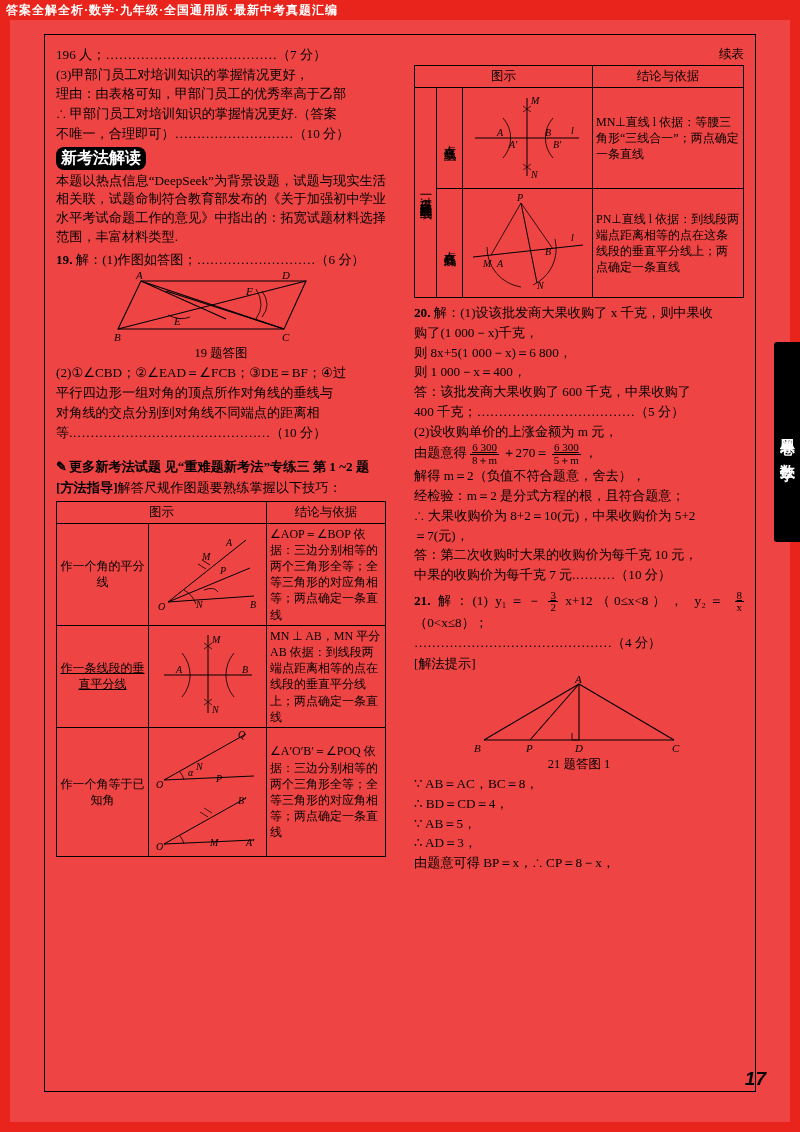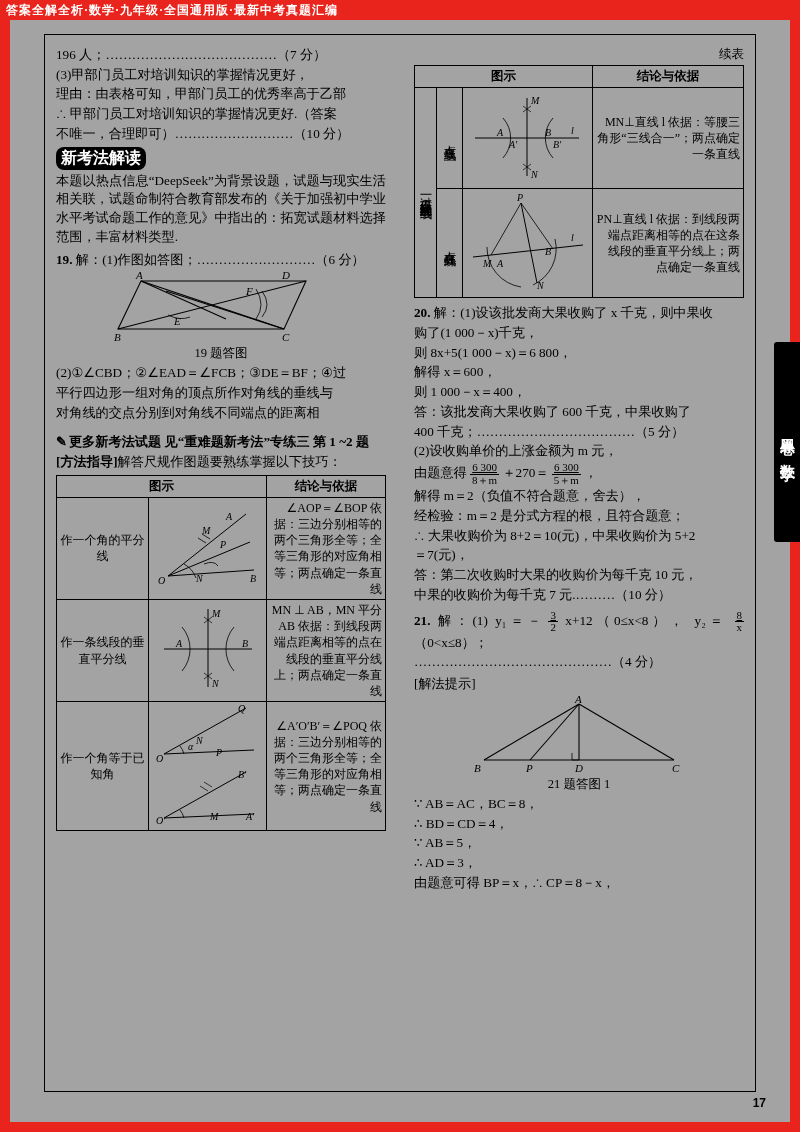--- a/index.html
+++ b/index.html
@@ -29,21 +29,21 @@
   }
   .top-banner span{display:inline-block;padding-left:6px;}
   
   .side-strip{position:absolute;top:0;width:10px;height:1132px;background:#e8241c;}
   .side-strip.left{left:0;}
   .side-strip.right{right:0;}
   .bottom-strip{position:absolute;left:0;bottom:0;width:800px;height:10px;background:#e8241c;}
 
   .sheet{
     position:absolute;left:10px;top:20px;width:780px;height:1102px;
-    background:#a3a3a3;
+    background:#ef4444;
     box-sizing:border-box;
   }
   .inner-border{
     position:absolute;left:34px;top:14px;width:712px;height:1058px;
     border:1px solid #000;
     box-sizing:border-box;
   }
   .content{
     position:absolute;left:46px;top:26px;width:690px;height:1036px;
     box-sizing:border-box;
@@ -75,50 +75,51 @@
     width:100%;
     font-size:12px;
     table-layout:fixed;
   }
   table.gtab td,table.gtab th{
     border:1px solid #000;
     padding:2px 3px;
     vertical-align:middle;
     line-height:1.35;
   }
-  table.gtab th{font-weight:bold;text-align:center;font-size:12.5px;}
+  table.gtab th{font-weight:normal;text-align:center;font-size:12.5px;}
   .vhead{
     width:20px;
     text-align:center;
     font-size:12.5px;
     writing-mode:vertical-rl;
     text-orientation:upright;
     letter-spacing:1px;
     padding:3px 1px;
   }
   .figcell{text-align:center;padding:4px 2px;}
-  .note{font-size:12px;line-height:1.35;text-align:right;}
+  .note{font-size:12px;line-height:1.35;}
   
   .side-tab{
     position:absolute;right:0px;top:342px;
     width:26px;height:200px;
     background:#000;color:#fff;
     writing-mode:vertical-rl;
     text-orientation:upright;
     font-family:"Liberation Sans", sans-serif;
     font-weight:bold;
     font-size:15px;
     letter-spacing:3px;
     display:flex;align-items:center;justify-content:center;
     border-radius:3px 0 0 3px;
   }
   .pagenum{
-    position:absolute;right:24px;bottom:12px;
-    font-size:12px;font-weight:bold;
+    position:absolute;right:24px;bottom:32px;
+    font-size:19px;font-weight:bold;
     font-family:"Liberation Sans", sans-serif;
+    font-style:italic;
   }
   .figbox{width:100%;text-align:center;margin:2px 0;}
   .figcap{font-size:12.5px;text-align:center;margin-top:-2px;}
   .frac{
     display:inline-block;
     vertical-align:middle;
     text-align:center;
     font-size:11px;
     line-height:1.05;
   }
@@ -184,22 +185,23 @@
               <text x="8" y="70">B</text>
               <text x="176" y="70">C</text>
             </g>
           </svg>
           <div class="figcap">19 题答图</div>
         </div>
 
         <p class="txt">(2)①∠CBD；②∠EAD＝∠FCB；③DE＝BF；④过</p>
         <p class="txt">平行四边形一组对角的顶点所作对角线的垂线与</p>
         <p class="txt">对角线的交点分别到对角线不同端点的距离相</p>
-
-        <p class="txt" style="margin-top:10px;font-weight:bold;">
+        <p class="txt">等.………………………………………（10 分）</p>
+
+        <p class="txt" style="margin-top:16px;font-weight:bold;">
           <span class="pen-icon">✎</span><span>更多新考法试题 见“重难题新考法”专练三 第 1 ~2 题</span>
         </p>
 
         <p class="txt" style="margin-top:2px;">
           <b>[方法指导]</b><span>解答尺规作图题要熟练掌握以下技巧：</span>
         </p>
 
         <div class="tblwrap">
           <table class="gtab">
             <colgroup>
@@ -230,21 +232,21 @@
                     <text x="66" y="44">P</text>
                     <text x="4" y="80">O</text>
                     <text x="42" y="78">N</text>
                     <text x="96" y="78">B</text>
                   </g>
                 </svg>
               </td>
               <td class="note">∠AOP＝∠BOP 依据：三边分别相等的两个三角形全等；全等三角形的对应角相等；两点确定一条直线</td>
             </tr>
             <tr>
-              <td class="note" style="text-align:center;">作一条线段的垂直平分线</td>
+              <td class="note" style="text-align:center;text-decoration:underline;">作一条线段的垂直平分线</td>
               <td class="figcell">
                 <svg width="108" height="90" viewBox="0 0 108 90">
                   <g stroke="#000" fill="none" stroke-width="1">
                     <path d="M10 46 L98 46"></path>
                     <path d="M54 6 L54 84" stroke-dasharray="0"></path>
                     <path d="M28 24 a34 34 0 0 1 0 44" stroke-width="0.8"></path>
                     <path d="M80 24 a34 34 0 0 0 0 44" stroke-width="0.8"></path>
                     <path d="M50 14 l8 6 M50 20 l8 -6" stroke-width="0.7"></path>
                     <path d="M50 70 l8 6 M50 76 l8 -6" stroke-width="0.7"></path>
                   </g>
@@ -359,21 +361,20 @@
           </tr>
         </tbody>
           </table>
 
         <p class="txt" style="margin-top:6px;">
           <span class="qnum">20.</span>
           <span>解：(1)设该批发商大果收购了 x 千克，则中果收</span>
         </p>
         <p class="txt">购了(1 000－x)千克，</p>
         <p class="txt">则 8x+5(1 000－x)＝6 800，</p>
-        <p class="txt">解得 x＝600，</p>
         <p class="txt">则 1 000－x＝400，</p>
         <p class="txt">答：该批发商大果收购了 600 千克，中果收购了</p>
         <p class="txt">400 千克；………………………………（5 分）</p>
         <p class="txt">(2)设收购单价的上涨金额为 m 元，</p>
 
         <p class="txt">
           <span>由题意得</span>
           <span class="frac">
             <span class="num">6 300</span>
             <span class="den">8＋m</span>

